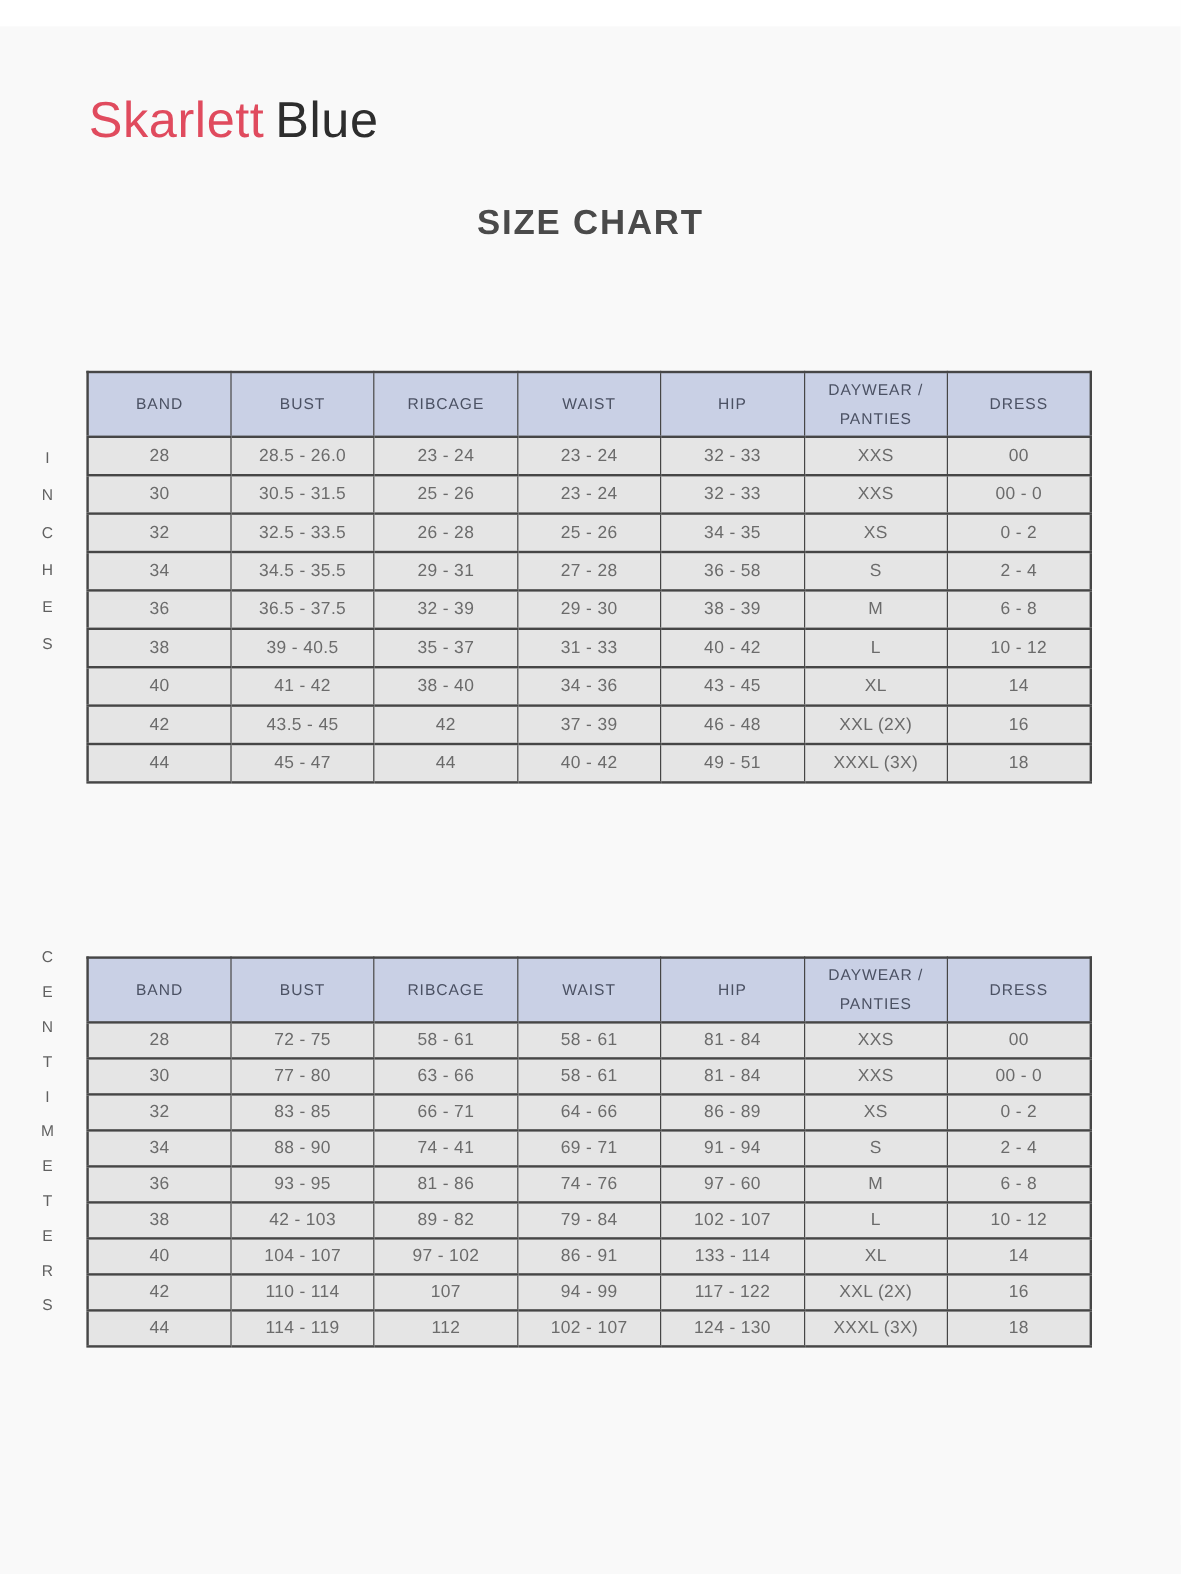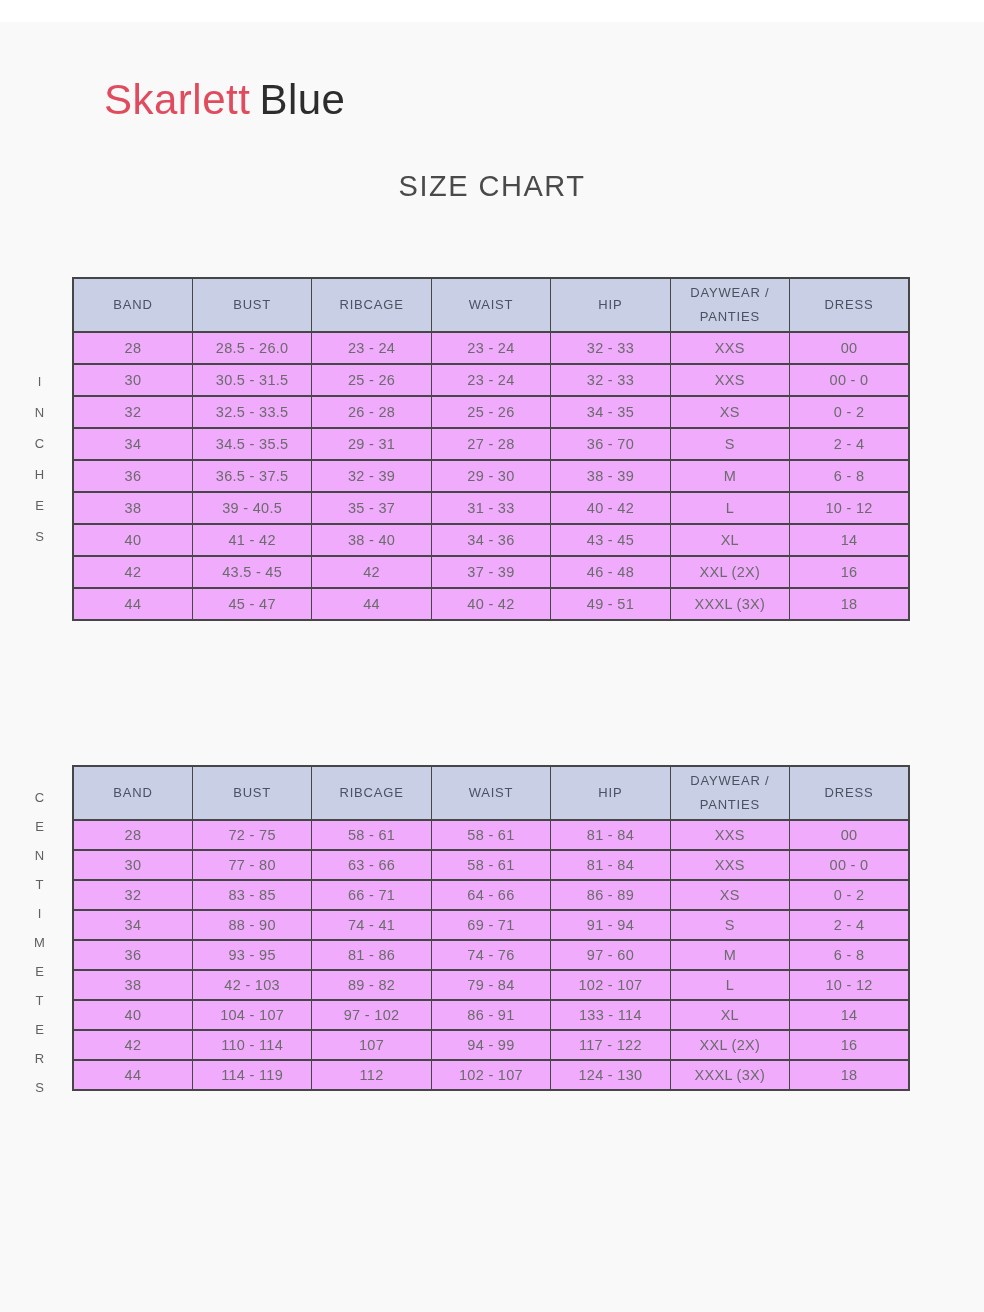--- a/index.html
+++ b/index.html
@@ -21,39 +21,40 @@
     width:984px;height:1312px;position:relative;overflow:hidden;
   }
   .content-bg{
     position:absolute;left:0;top:22px;width:984px;height:1290px;
     background:var(--page-bg);
   }
   .brand{
     position:absolute;left:74px;top:76px;
     font-size:42px;font-weight:400;letter-spacing:0.5px;white-space:nowrap;
   }
-  .brand .primary{color:var(--brand-red);margin-left:30px;}
+  .brand .primary{color:var(--brand-red);}
   .brand .secondary{color:var(--brand-dark);margin-left:9px;}
   .page-title{
     position:absolute;left:0;top:170px;width:984px;
-    text-align:center;font-size:29px;font-weight:400;
+    text-align:center;font-size:29px;font-weight:700;
     letter-spacing:1.5px;color:var(--title-text);
   }
   .side-label{
     position:absolute;
     writing-mode:vertical-rl;text-orientation:upright;
     color:var(--side-label-text);font-size:13px;
   }
   .side-label.inches{left:32px;top:374px;letter-spacing:16px;}
   .side-label.centimeters{left:32px;top:790px;letter-spacing:14px;}
   .size-table{
     position:absolute;left:72px;width:838px;
     border-collapse:collapse;table-layout:fixed;
     border:2px solid var(--border);
-    background:#f0abfc;
+    background:#e5e5e5;
+    margin-top:32px;
   }
   .size-table.t1{top:277px;}
   .size-table.t2{top:765px;}
   .size-table th{
     background:var(--header-bg);
     color:var(--header-text);
     font-size:13px;font-weight:400;letter-spacing:0.8px;
     height:54px;text-align:center;vertical-align:middle;
     white-space:pre-line;line-height:24px;
     border-left:1px solid var(--border);
@@ -121,21 +122,21 @@
         <td>25 - 26</td>
         <td>34 - 35</td>
         <td>XS</td>
         <td>0 - 2</td>
       </tr>
       <tr>
         <td>34</td>
         <td>34.5 - 35.5</td>
         <td>29 - 31</td>
         <td>27 - 28</td>
-        <td>36 - 70</td>
+        <td>36 - 58</td>
         <td>S</td>
         <td>2 - 4</td>
       </tr>
       <tr>
         <td>36</td>
         <td>36.5 - 37.5</td>
         <td>32 - 39</td>
         <td>29 - 30</td>
         <td>38 - 39</td>
         <td>M</td>

